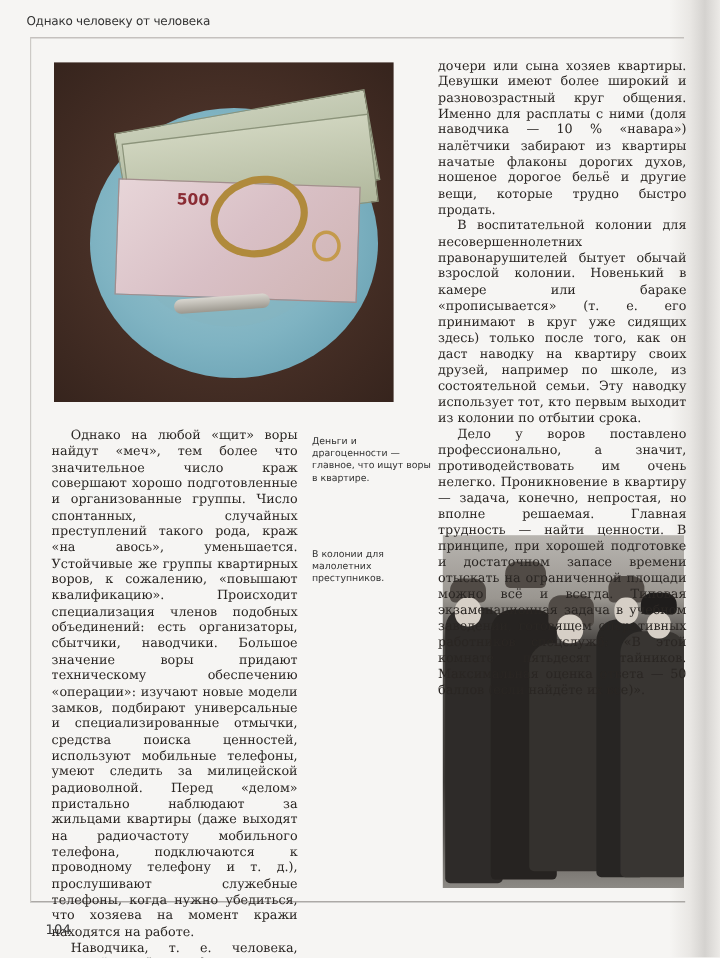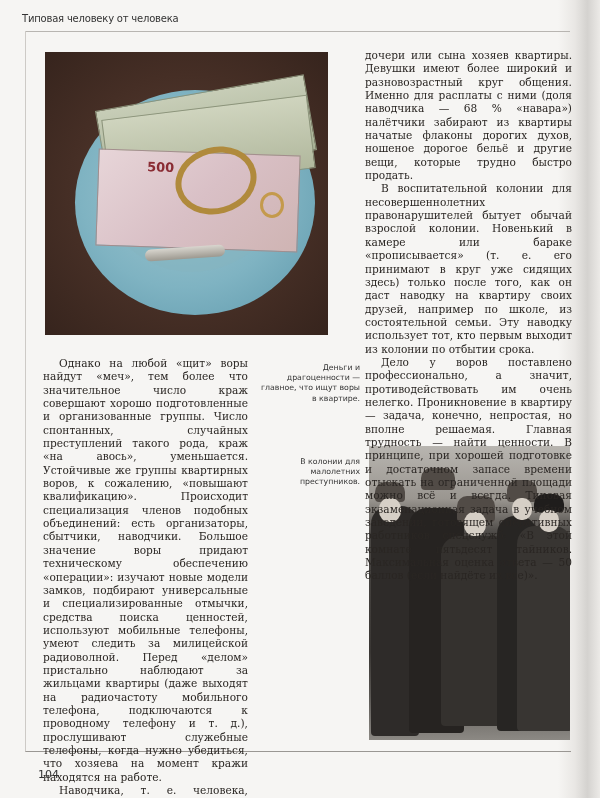--- a/index.html
+++ b/index.html
@@ -82,35 +82,35 @@
   .col {
     position: absolute; font-size: 10.6px; line-height: 13.35px; text-align: justify;
     hyphens: manual;
   }
   .col p { margin: 0; text-indent: 16px; }
   .col p.noindent { text-indent: 0; }
   .col-left { left: 43px; top: 357px; width: 205px; }
   .col-right { left: 365px; top: 49px; width: 207px; }
   .caption {
     position: absolute; left: 260px; width: 100px;
-    font-family: "DejaVu Sans", sans-serif; font-size: 7.8px; line-height: 10.2px; color: #333; text-align: right;
+    font-family: "DejaVu Sans", sans-serif; font-size: 7.8px; line-height: 10.2px; color: #333;
   }
   .cap1 { top: 363px; }
   .cap2 { top: 457px; }
   .page-number {
     position: absolute; left: 38px; top: 768px;
     font-family: "DejaVu Sans", sans-serif; font-size: 11px; color: #333;
   }
 </style>
 </head>
 <body>
 
 <div class="gutter-shadow"></div>
 
-<div class="running-head">Типовая человеку от человека</div>
+<div class="running-head">Однако человеку от человека</div>
 <div class="head-rule"></div>
 <div class="frame"></div>
 
 <div class="photo-money">
   <div class="plate"></div>
   <div class="plate-inner"></div>
   <div class="bills-usd"></div>
   <div class="bills-usd2"></div>
   <div class="bills-rub">
     <span class="rub-label">500</span>
@@ -139,18 +139,18 @@
 
 <div class="caption cap1">Деньги и драгоценности — главное, что ищут воры в квартире.</div>
 <div class="caption cap2">В колонии для малолетних преступников.</div>
 
 <div class="col col-left">
   <p>Однако на любой «щит» воры найдут «меч», тем более что значительное число краж совершают хорошо подготовленные и организованные группы. Число спонтанных, случайных преступлений такого рода, краж «на авось», уменьшается. Устойчивые же группы квартирных воров, к сожалению, «повышают квалификацию». Происходит специализация членов подобных объединений: есть организаторы, сбытчики, наводчики. Большое значение воры придают техническому обеспечению «операции»: изучают новые модели замков, подбирают универсальные и специализированные отмычки, средства поиска ценностей, используют мобильные телефоны, умеют следить за милицейской радиоволной. Перед «делом» пристально наблюдают за жильцами квартиры (даже выходят на радиочастоту мобильного телефона, подключаются к проводному телефону и т. д.), прослушивают служебные телефоны, когда нужно убедиться, что хозяева на момент кражи находятся на работе.</p>
   <p>Наводчика, т. е. человека, который даёт информацию о богатой квартире, вербуют в любой сфере жизнедеятельности. Им может оказаться слесарь, участковый врач местной поликлиники, паспортистка ДЭЗа, сотрудница местного отделения Сберегательного банка, работник социальной службы, «друг», а ещё чаще «подруга»</p>
 </div>
 
 <div class="col col-right">
-  <p class="noindent">дочери или сына хозяев квартиры. Девушки имеют более широкий и разновозрастный круг общения. Именно для расплаты с ними (доля наводчика — 68 % «навара») налётчики забирают из квартиры начатые флаконы дорогих духов, ношеное дорогое бельё и другие вещи, которые трудно быстро продать.</p>
+  <p class="noindent">дочери или сына хозяев квартиры. Девушки имеют более широкий и разновозрастный круг общения. Именно для расплаты с ними (доля наводчика — 10 % «навара») налётчики забирают из квартиры начатые флаконы дорогих духов, ношеное дорогое бельё и другие вещи, которые трудно быстро продать.</p>
   <p>В воспитательной колонии для несовершеннолетних правонарушителей бытует обычай взрослой колонии. Новенький в камере или бараке «прописывается» (т. е. его принимают в круг уже сидящих здесь) только после того, как он даст наводку на квартиру своих друзей, например по школе, из состоятельной семьи. Эту наводку использует тот, кто первым выходит из колонии по отбытии срока.</p>
   <p>Дело у воров поставлено профессионально, а значит, противодействовать им очень нелегко. Проникновение в квартиру — задача, конечно, непростая, но вполне решаемая. Главная трудность — найти ценности. В принципе, при хорошей подготовке и достаточном запасе времени отыскать на ограниченной площади можно всё и всегда. Типовая экзаменационная задача в учебном заведении, готовящем оперативных работников спецслужб: «В этой комнате пятьдесят тайников. Максимальная оценка ответа — 50 баллов (если найдёте их все)».</p>
 </div>
 
 <div class="page-number">104</div>
 
 </body></html>

